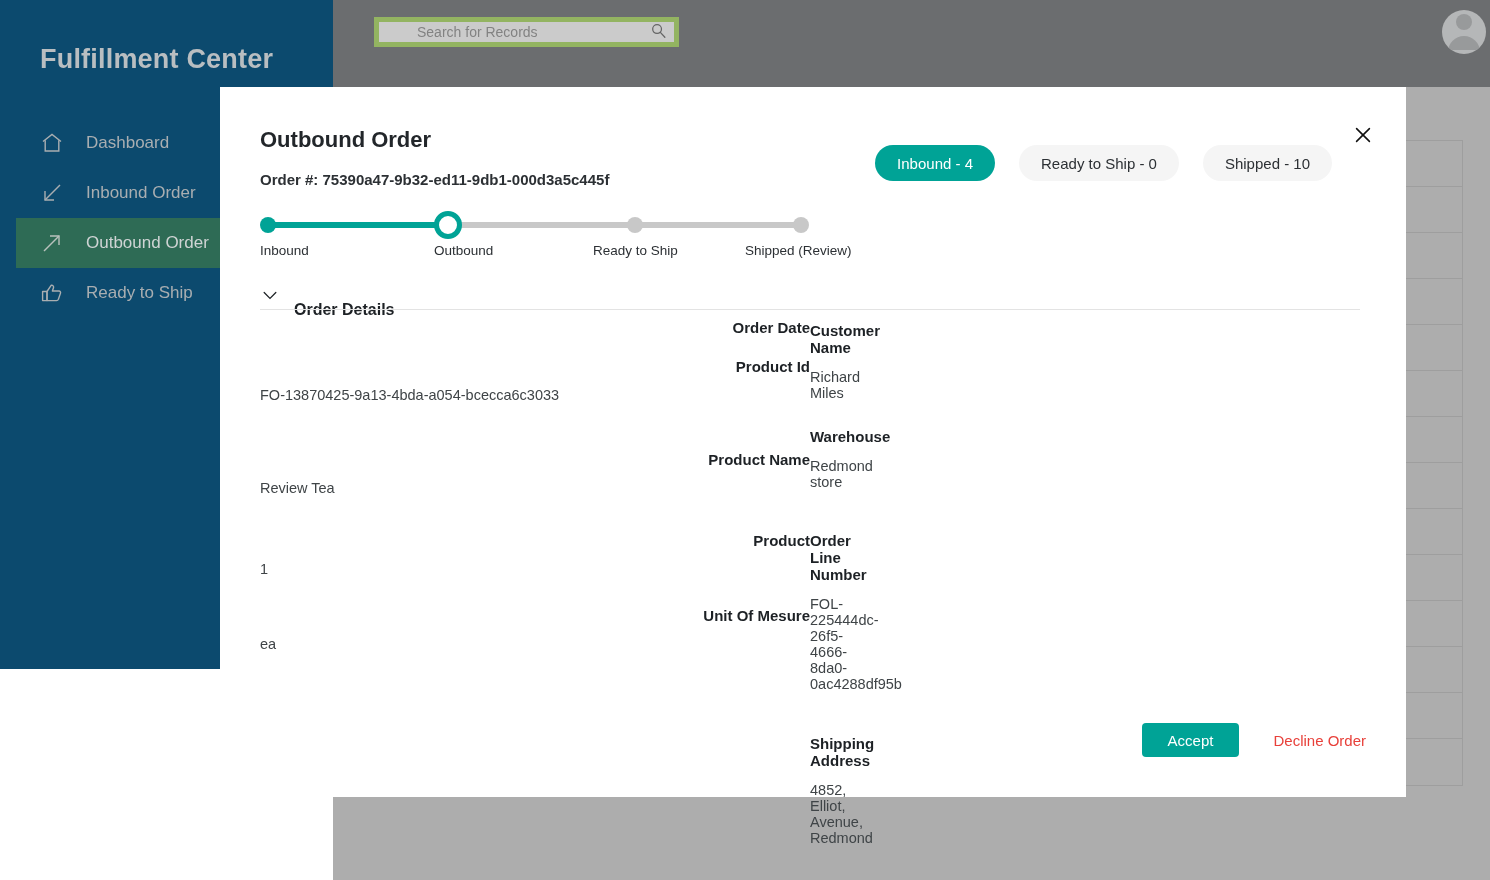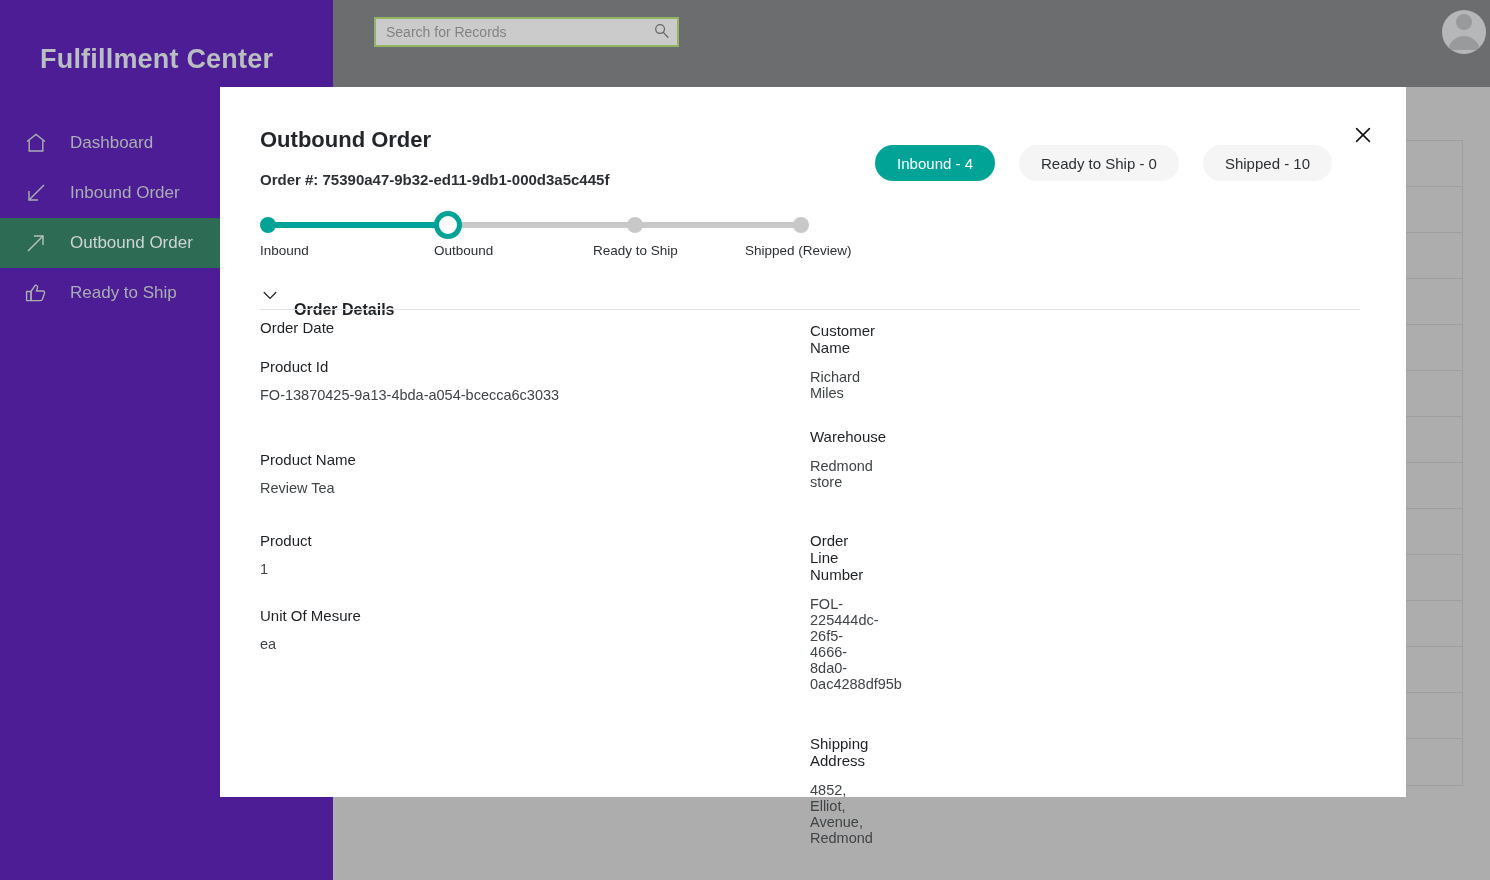--- a/index.html
+++ b/index.html
@@ -22,38 +22,38 @@
   
   .bg-layer {
     position: absolute;
     inset: 0;
   }
 
   .sidebar {
     position: absolute;
     left: 0; top: 0;
     width: 333px;
-    height: 880px;
-    background: #4c1d95;
+    height: 669px;
+    background: #0c4a6e;
     z-index: 3;
   }
 
   .brand {
     color: #b9bec1;
     font-size: 27px;
     font-weight: 600;
     letter-spacing: .2px;
     position: absolute;
     left: 40px;
     top: 44px;
   }
 
   .nav {
     position: absolute;
-    left: 0;
+    left: 16px;
     top: 118px;
     width: 333px;
   }
 
   .nav-item {
     display: flex;
     align-items: center;
     height: 50px;
     padding-left: 24px;
     color: #a9aeb1;
@@ -91,23 +91,24 @@
     background: #2b3034;
   }
 
   .search-wrap {
     position: absolute;
     left: 41px;
     top: 17px;
     width: 305px;
     height: 30px;
     background: #ffffff;
-    border: 2px solid #84cc16;
-    display: flex;
-    align-items: center;
+    border: 5px solid #84cc16;
+    display: flex;
+    align-items: center;
+    padding-left: 28px;
   }
   .search-input {
     border: none;
     outline: none;
     background: transparent;
     font-family: "Liberation Sans", sans-serif;
     font-size: 14px;
     color: #3b3b3b;
     padding-left: 10px;
     flex: 1 1 auto;
@@ -328,23 +329,24 @@
     top: 232px;
     width: 1100px;
     display: flex;
   }
   .col { width: 50%; }
   .col.right { padding-left: 640px; margin-left: -640px; }
 
   .field { margin-bottom: 10px; }
   .field-label {
     font-size: 15px;
-    font-weight: normal;
+    font-weight: bold;
     color: #1d2125;
     padding-bottom: 13px;
+    text-align: right;
   }
   .field-value {
     font-size: 14.5px;
     color: #3f4447;
     padding-bottom: 16px;
   }
 
   .colL .field-label { padding-bottom: 12px; }
 
   .footer {
@@ -571,16 +573,20 @@
           <div class="field-value" style="padding-bottom:33px">FOL-225444dc-26f5-4666-8da0-0ac4288df95b</div>
         </div>
         <div class="field">
           <div class="field-label">Shipping Address</div>
           <div class="field-value">4852, Elliot, Avenue, Redmond</div>
         </div>
       </div>
 
     </div>
 
+    <div class="footer">
+      <button class="accept-btn">Accept</button>
+      <button class="decline-btn">Decline Order</button>
+    </div>
 
   </div>
 
 </div>
 
 </body></html>

